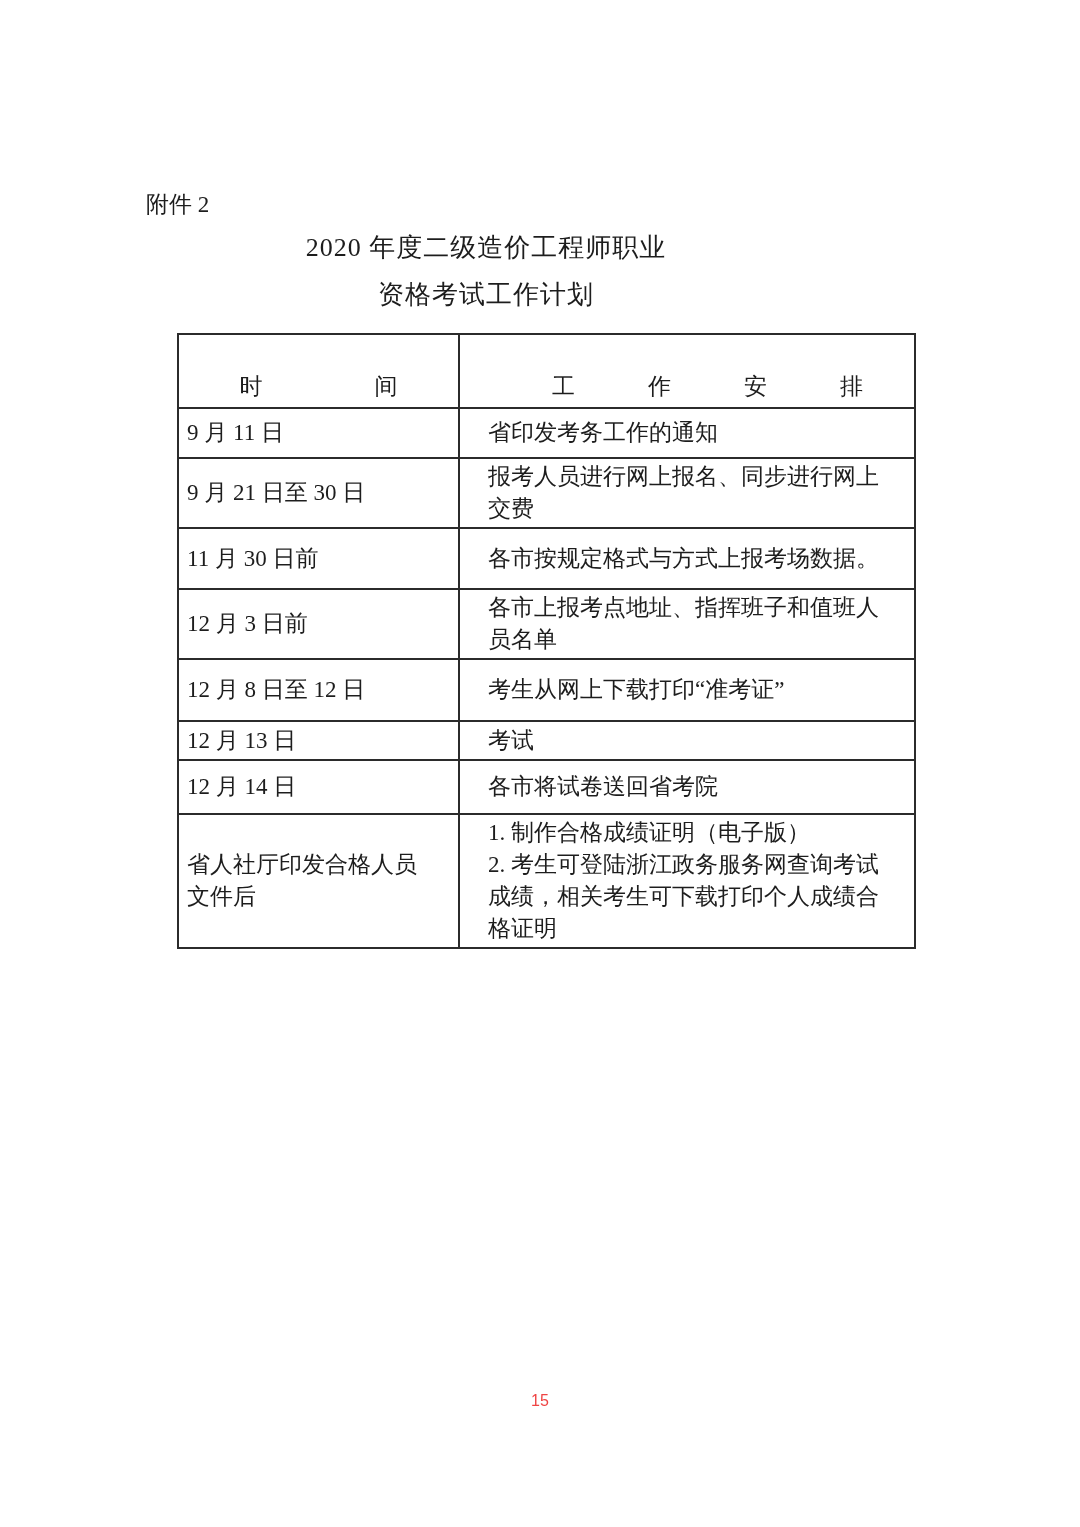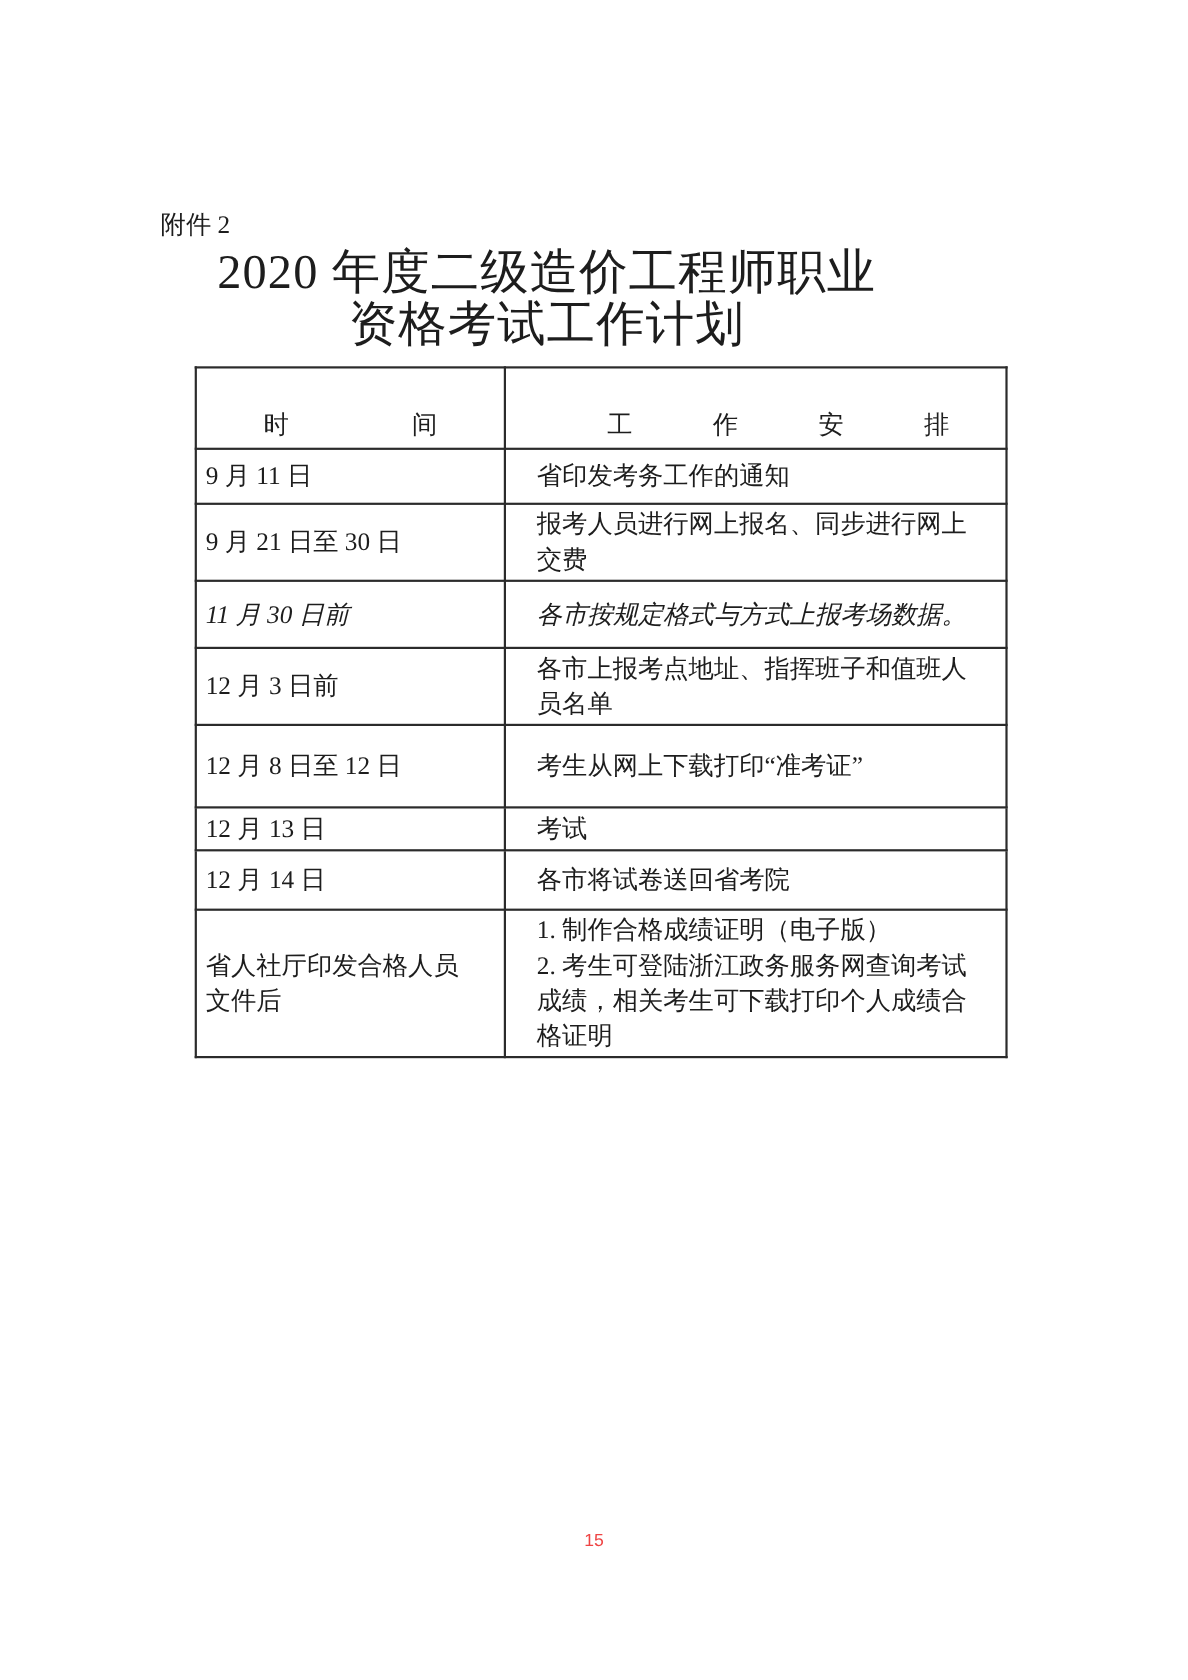--- a/index.html
+++ b/index.html
@@ -21,24 +21,23 @@
     font-size: 23px;
     line-height: 30px;
     white-space: nowrap;
   }
   .doc-title {
     position: absolute;
     left: 0;
     top: 224px;
     width: 972px;
     text-align: center;
-    font-size: 44px;
+    font-size: 26px;
     line-height: 47px;
     letter-spacing: 1px;
-    padding-left: 11px;
   }
   table.schedule {
     position: absolute;
     left: 177px;
     top: 333px;
     width: 737px;
     border-collapse: collapse;
     table-layout: fixed;
     font-size: 23px;
   }
@@ -55,23 +54,23 @@
     text-align: left;
   }
   table.schedule th { text-align: center; padding: 4px; }
   table.schedule td.work { padding-left: 28px; }
   .ls-time { letter-spacing: 112px; margin-right: -112px; }
   .ls-work { letter-spacing: 73px;  margin-right: -73px; margin-left: 41px; }
   tr.h-hdr { height: 37px; }
   tr.h-r0 { height: 50px; }
   tr.h-r1 { height: 67px; margin-top: 24px; }
   tr.h-r2 { height: 59px; }
-  tr.h-r3 { height: 61px; font-style: italic; }
+  tr.h-r3 { height: 61px; }
   tr.h-r4 { height: 66px; margin-top: 11px; }
-  tr.h-r5 { height: 75px; }
+  tr.h-r5 { height: 62px; }
   tr.h-r6 { height: 68px; }
   tr.h-r7 { height: 39px; }
   tr.h-r8 { height: 54px; }
   tr.h-r9 { height: 131px; }
   .page-number {
     position: absolute;
     left: 0;
     top: 1392px;
     width: 1080px;
     text-align: center;

